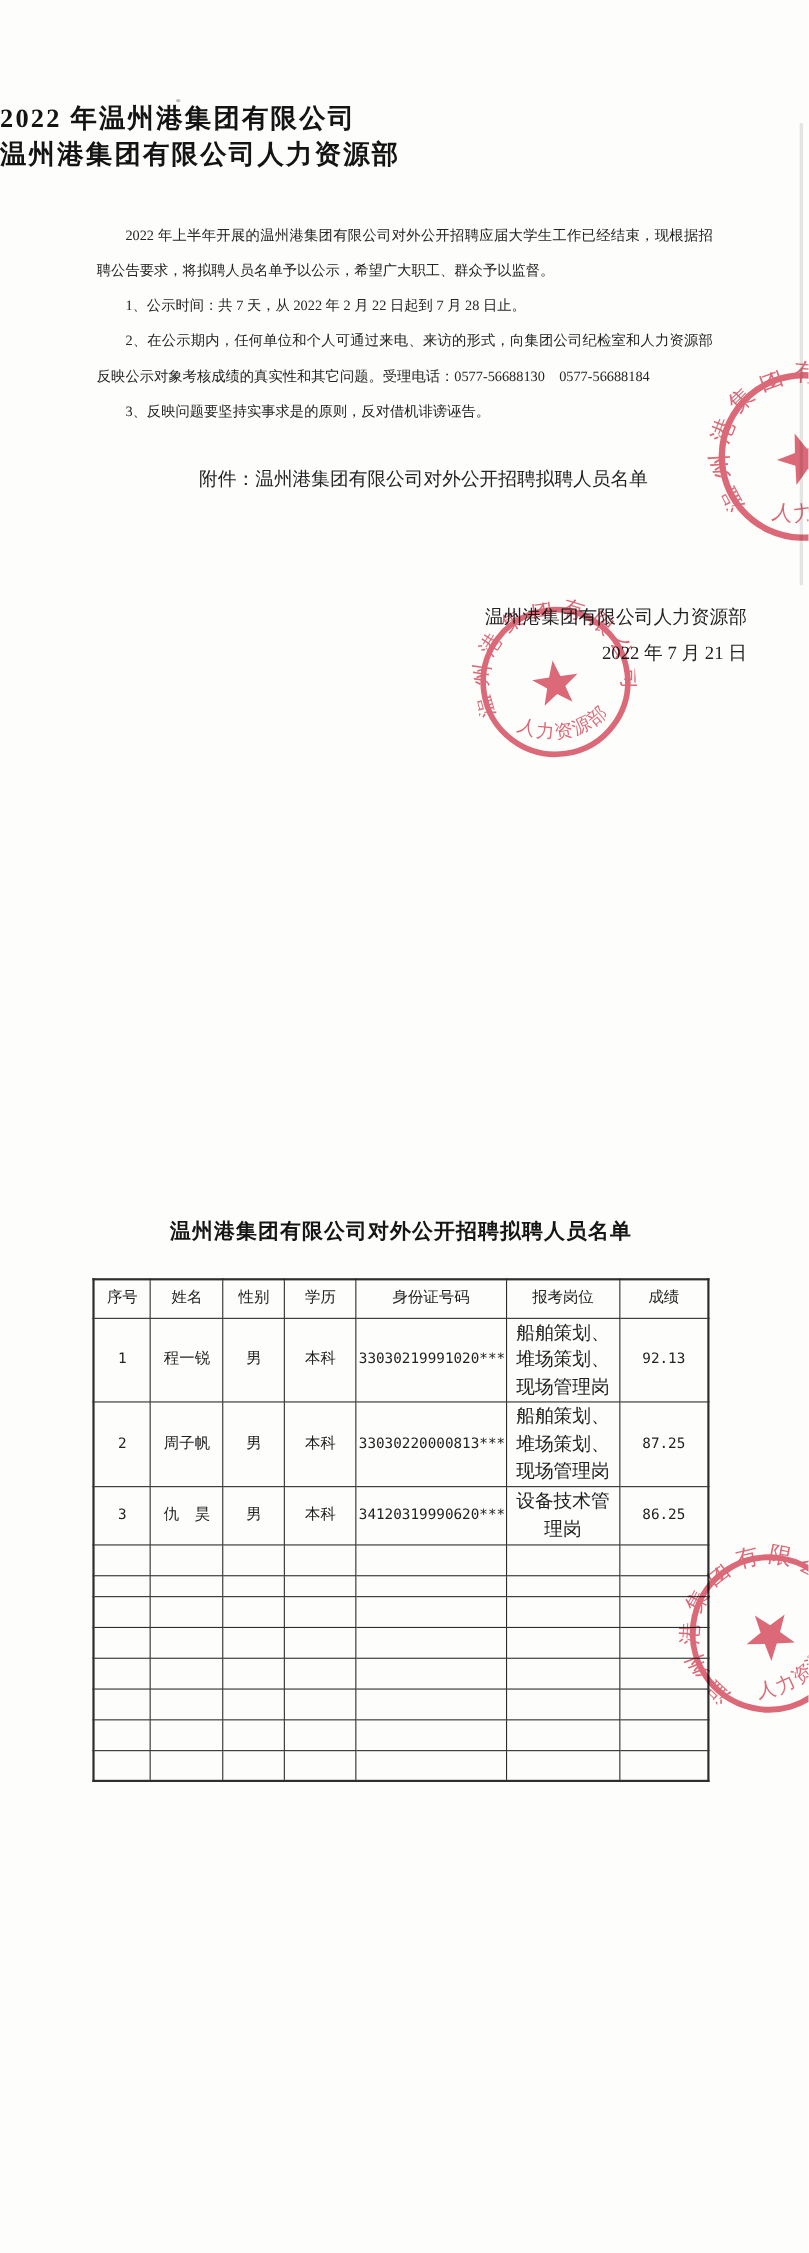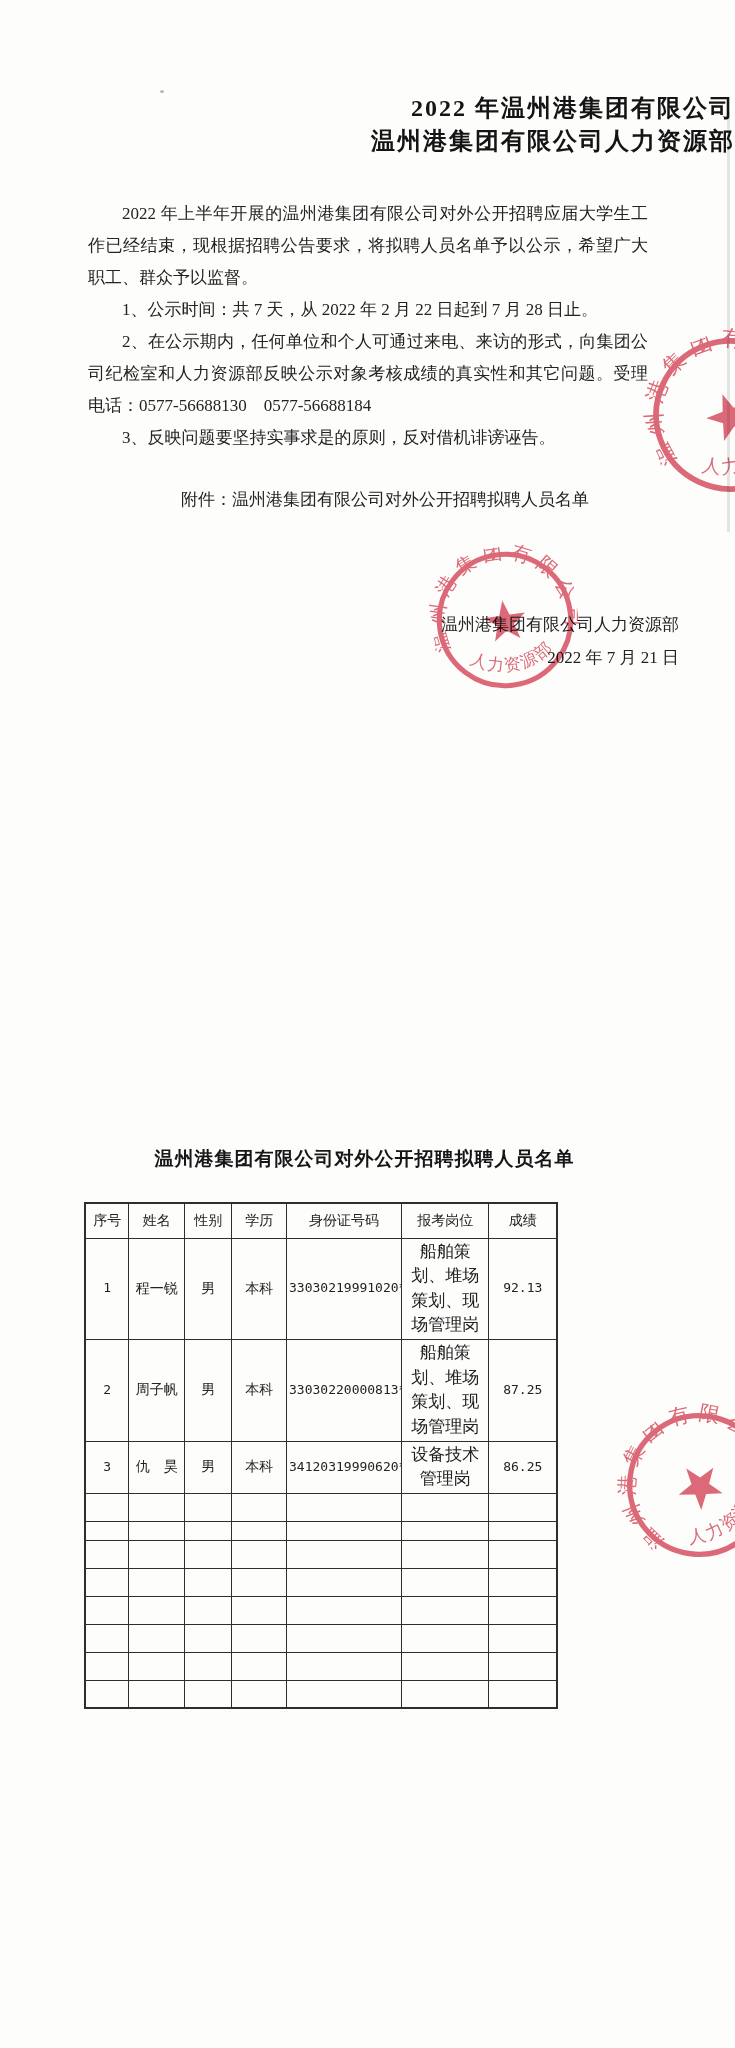--- a/index.html
+++ b/index.html
@@ -7,46 +7,46 @@
     width:735px;height:2048px;position:relative;overflow:hidden;
     background:#fdfdfc;
     font-family:"Liberation Serif","DejaVu Serif",serif;
     color:#222;
   }
   .page{position:absolute;inset:0;}
 
   
   .announce{position:absolute;top:0;left:0;width:735px;}
   .doc-title{
-    margin:92px 0 0 0;text-align:right;
+    margin:92px 0 0 0;text-align:left;
     font-size:24px;line-height:33px;font-weight:bold;
     letter-spacing:2px;color:#141414;
   }
   .body-text{
     margin:40px 87px 0 88px;
-    font-size:17px;line-height:32px;text-align:justify;color:#232323;
+    font-size:13px;line-height:32px;text-align:justify;color:#232323;
   }
   .body-text p{margin:0;text-indent:2em;}
   .attachment-line{
     margin:30px 87px 0 88px;
     font-size:17px;line-height:32px;text-indent:2em;color:#232323;text-align:center;
   }
   .sig-block{
     margin:92px 56px 0 0;text-align:right;
     font-size:17px;line-height:33px;color:#232323;
   }
 
   
-  .roster{position:absolute;top:1146px;left:84px;width:561px;}
+  .roster{position:absolute;top:1106px;left:84px;width:561px;}
   .roster-heading{
     margin:0 0 30px 0;text-align:center;
     font-size:19px;font-weight:bold;letter-spacing:1px;color:#161616;
   }
   table.roster-table{
-    width:474px;border-collapse:collapse;table-layout:fixed;
+    width:561px;border-collapse:collapse;table-layout:fixed;
     border:2px solid #2e2e2e;
   }
   .roster-table th,.roster-table td{
     border:1px solid #2e2e2e;text-align:center;vertical-align:middle;
     font-weight:normal;font-size:14px;padding:1px 2px;line-height:1.45;
     overflow:hidden;
   }
   .roster-table thead tr{height:35px;}
   .roster-table .data-rows tr:nth-child(1){height:46px;}
   .roster-table .data-rows tr:nth-child(2){height:46px;}

